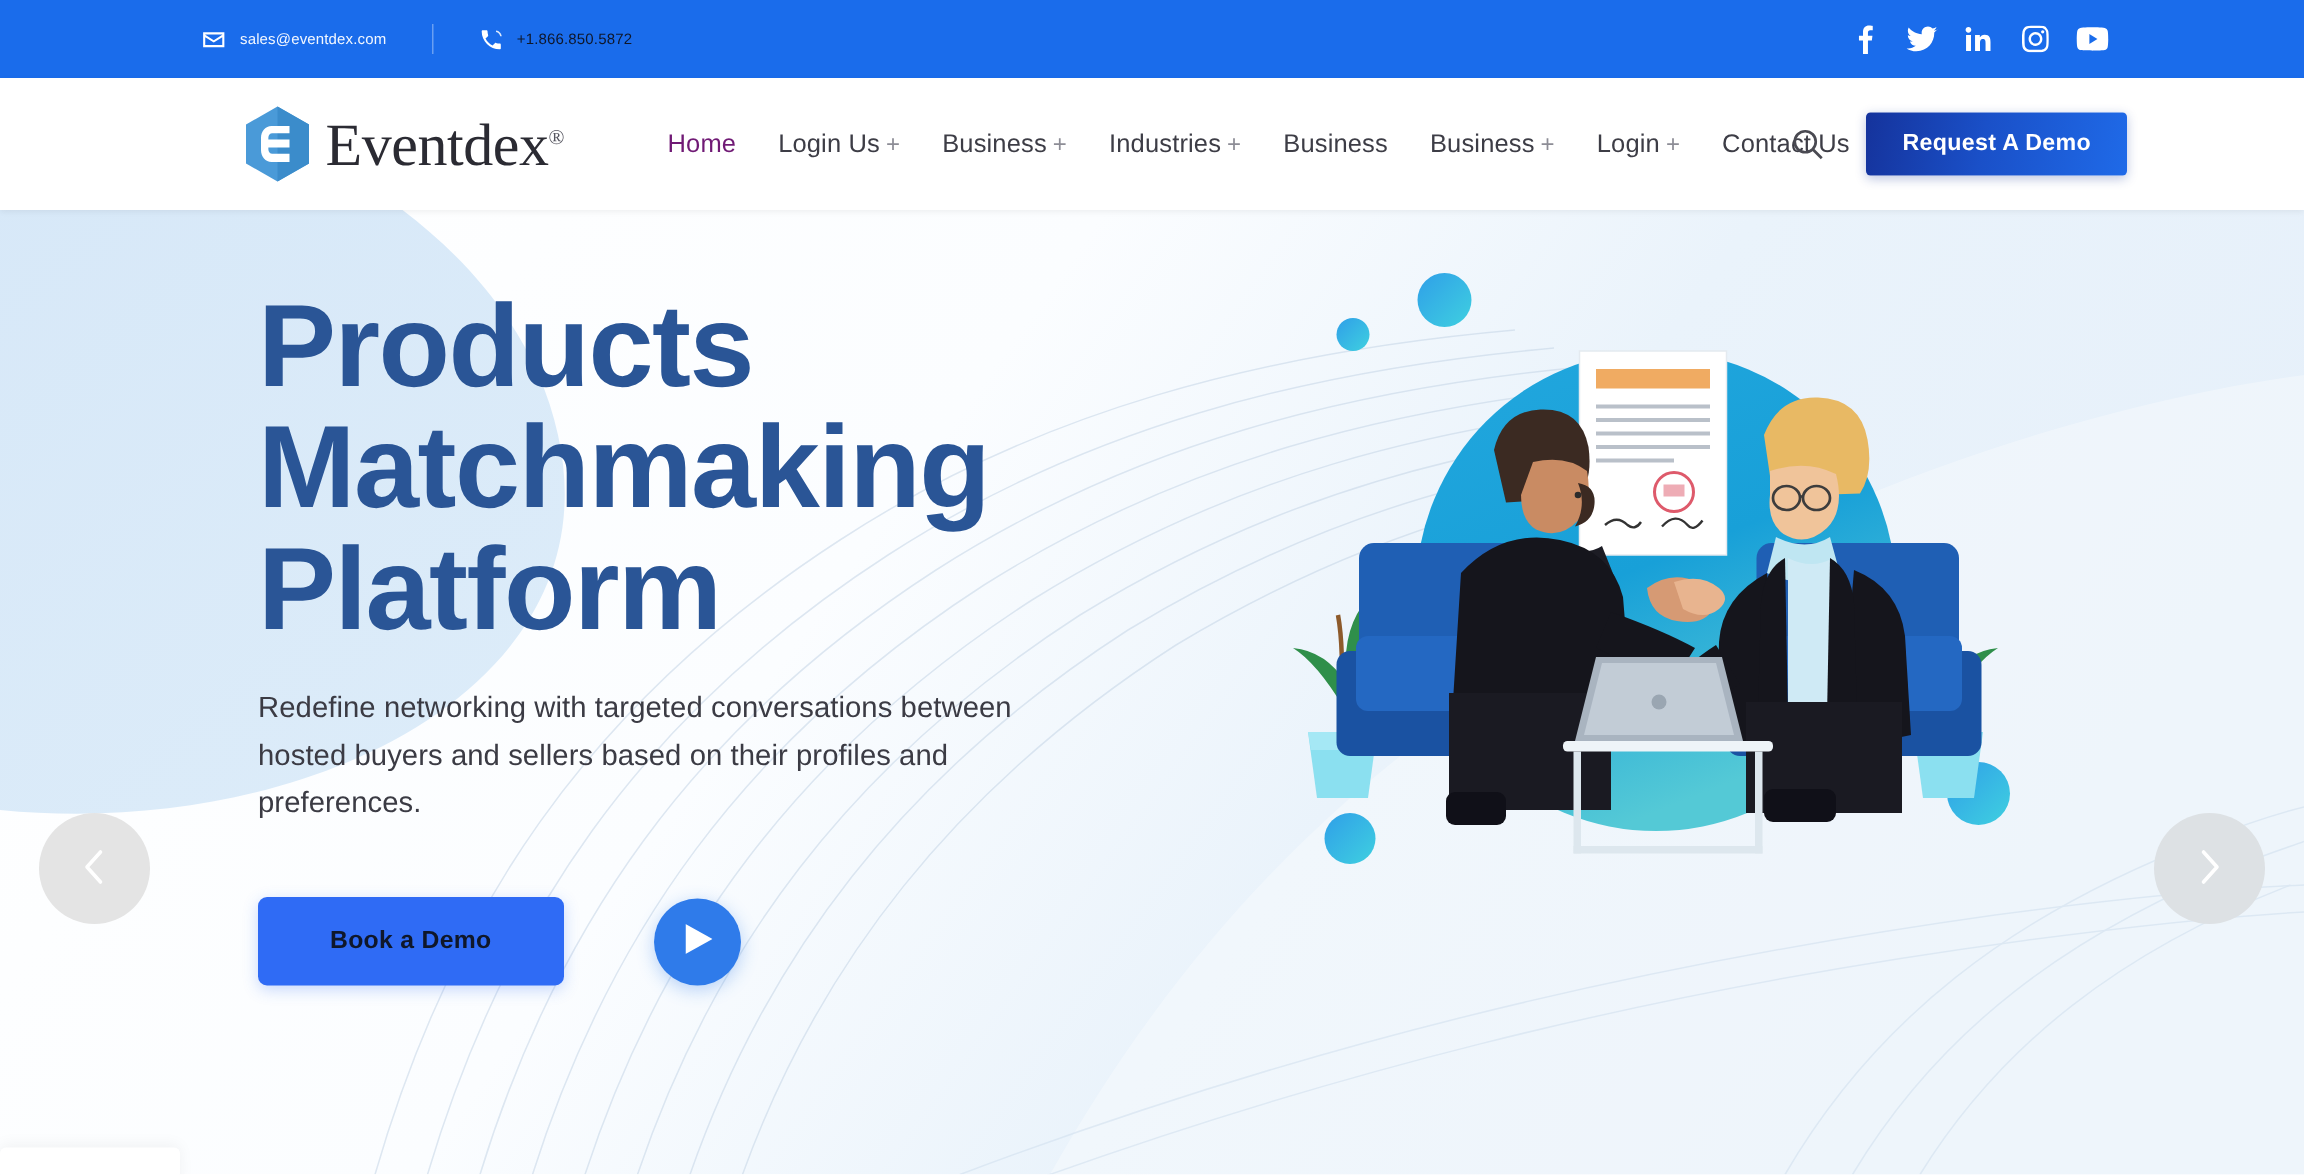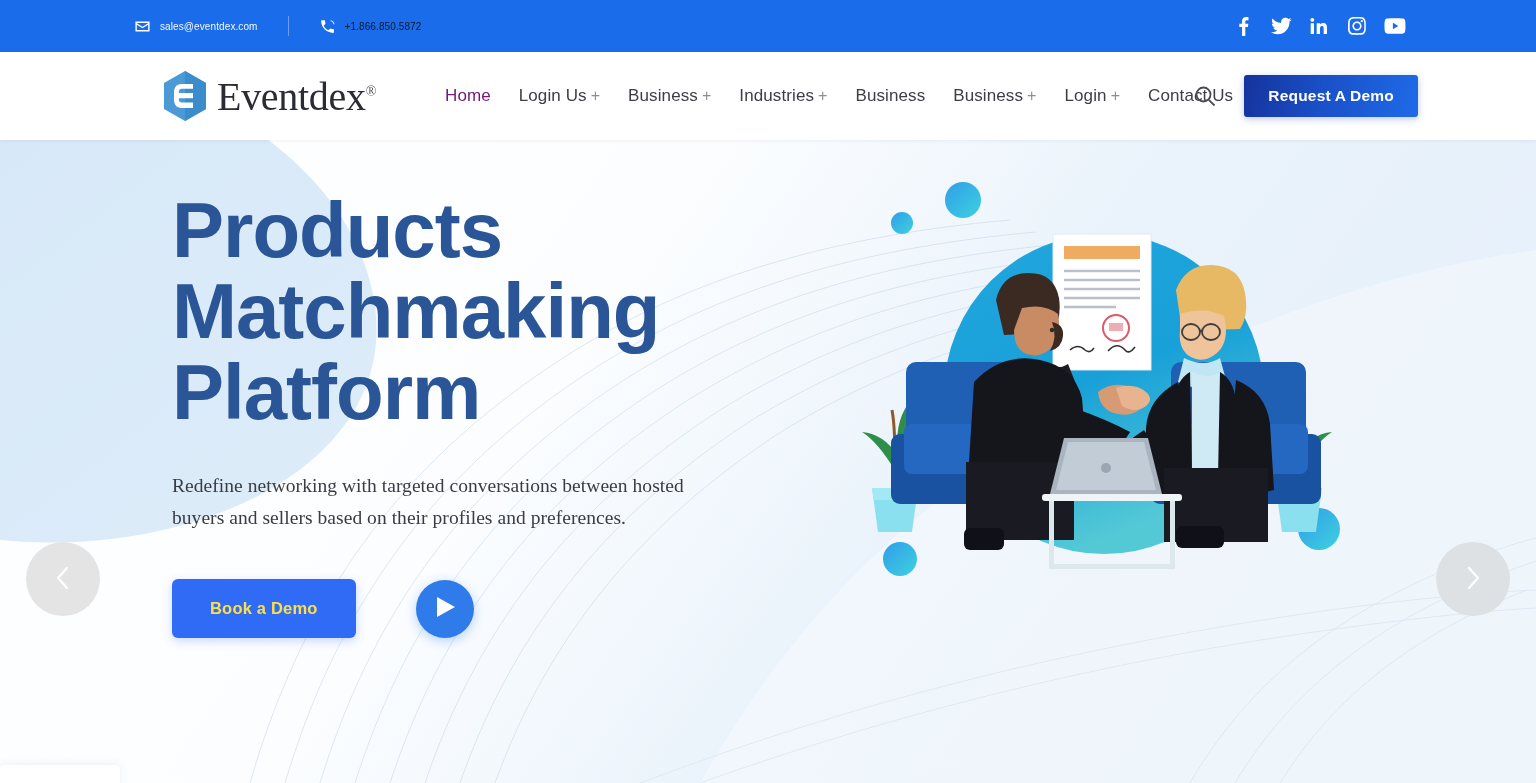--- a/index.html
+++ b/index.html
@@ -64,27 +64,27 @@
   .hero-bg{ position:absolute; inset:0; width:100%; height:100%; }
 
   .hero-inner{ position:relative; z-index:5; height:100%; }
 
   .hero-copy{ position:absolute; left:172px; top:50px; width:640px; }
   h1.hero-title{
     font-size:78px; line-height:1.04; font-weight:bold;
     color:#2a5596; letter-spacing:-1px;
   }
   .hero-sub{
-    margin-top:37px; font-size:19.5px; line-height:1.62;
-    color:#3b3b44; max-width:560px; letter-spacing:.05px;font-family:Liberation Serif, serif;
+    margin-top:24px; font-size:19.5px; line-height:1.62;
+    color:#3b3b44; max-width:560px; letter-spacing:.05px;
   }
   .hero-actions{ margin-top:46px; display:flex; align-items:center; gap:60px; }
   .book-btn{
-    background:#2f6bf5; color:#fde047; font-size:16.5px; font-weight:bold;
-    border:none; border-radius:6px; padding:20px 38px; cursor:pointer;
+    background:#2f6bf5; color:#0f172a; font-size:16.5px; font-weight:bold;
+    border:none; border-radius:6px; padding:20px 48px; cursor:pointer;
     letter-spacing:.2px; box-shadow:0 3px 10px rgba(47,107,245,.25);
   }
   .play-btn{
     width:58px; height:58px; border-radius:50%; background:#2f7bea;
     border:none; cursor:pointer; display:flex; align-items:center; justify-content:center;
     box-shadow:0 3px 12px rgba(47,123,234,.33);
   }
   .play-btn svg{ fill:#ffffff; margin-left:3px; }
 
   

